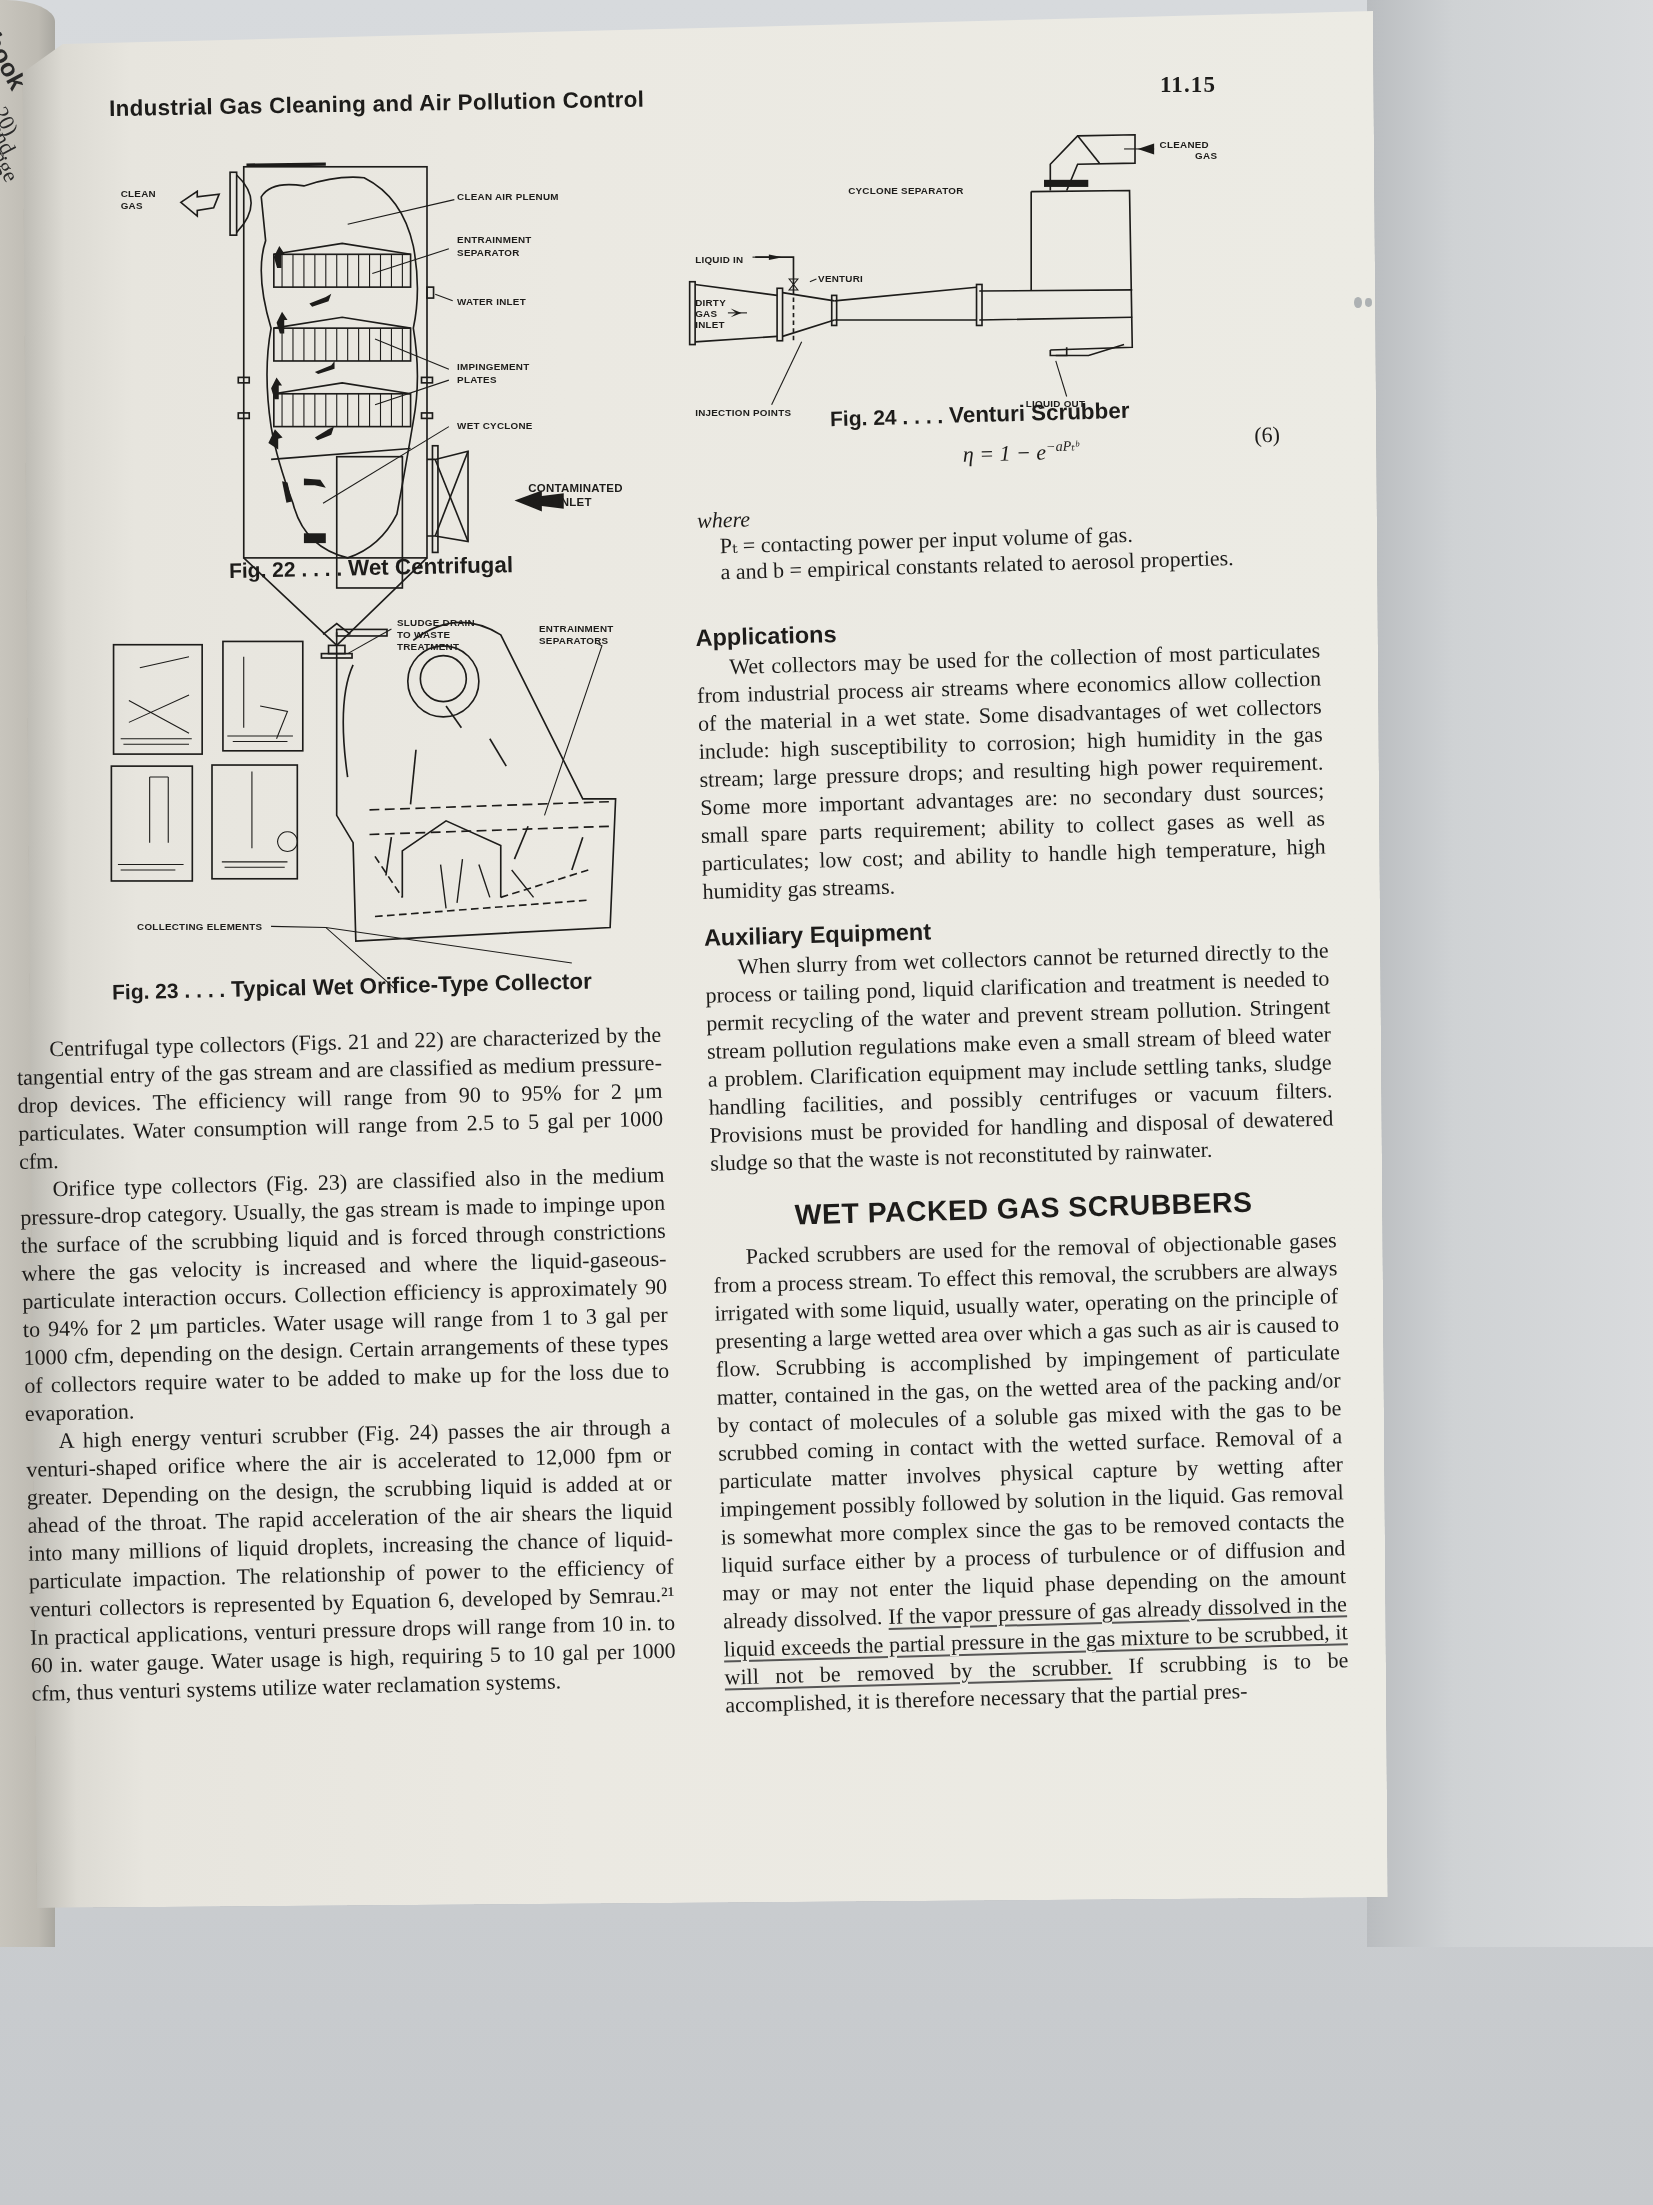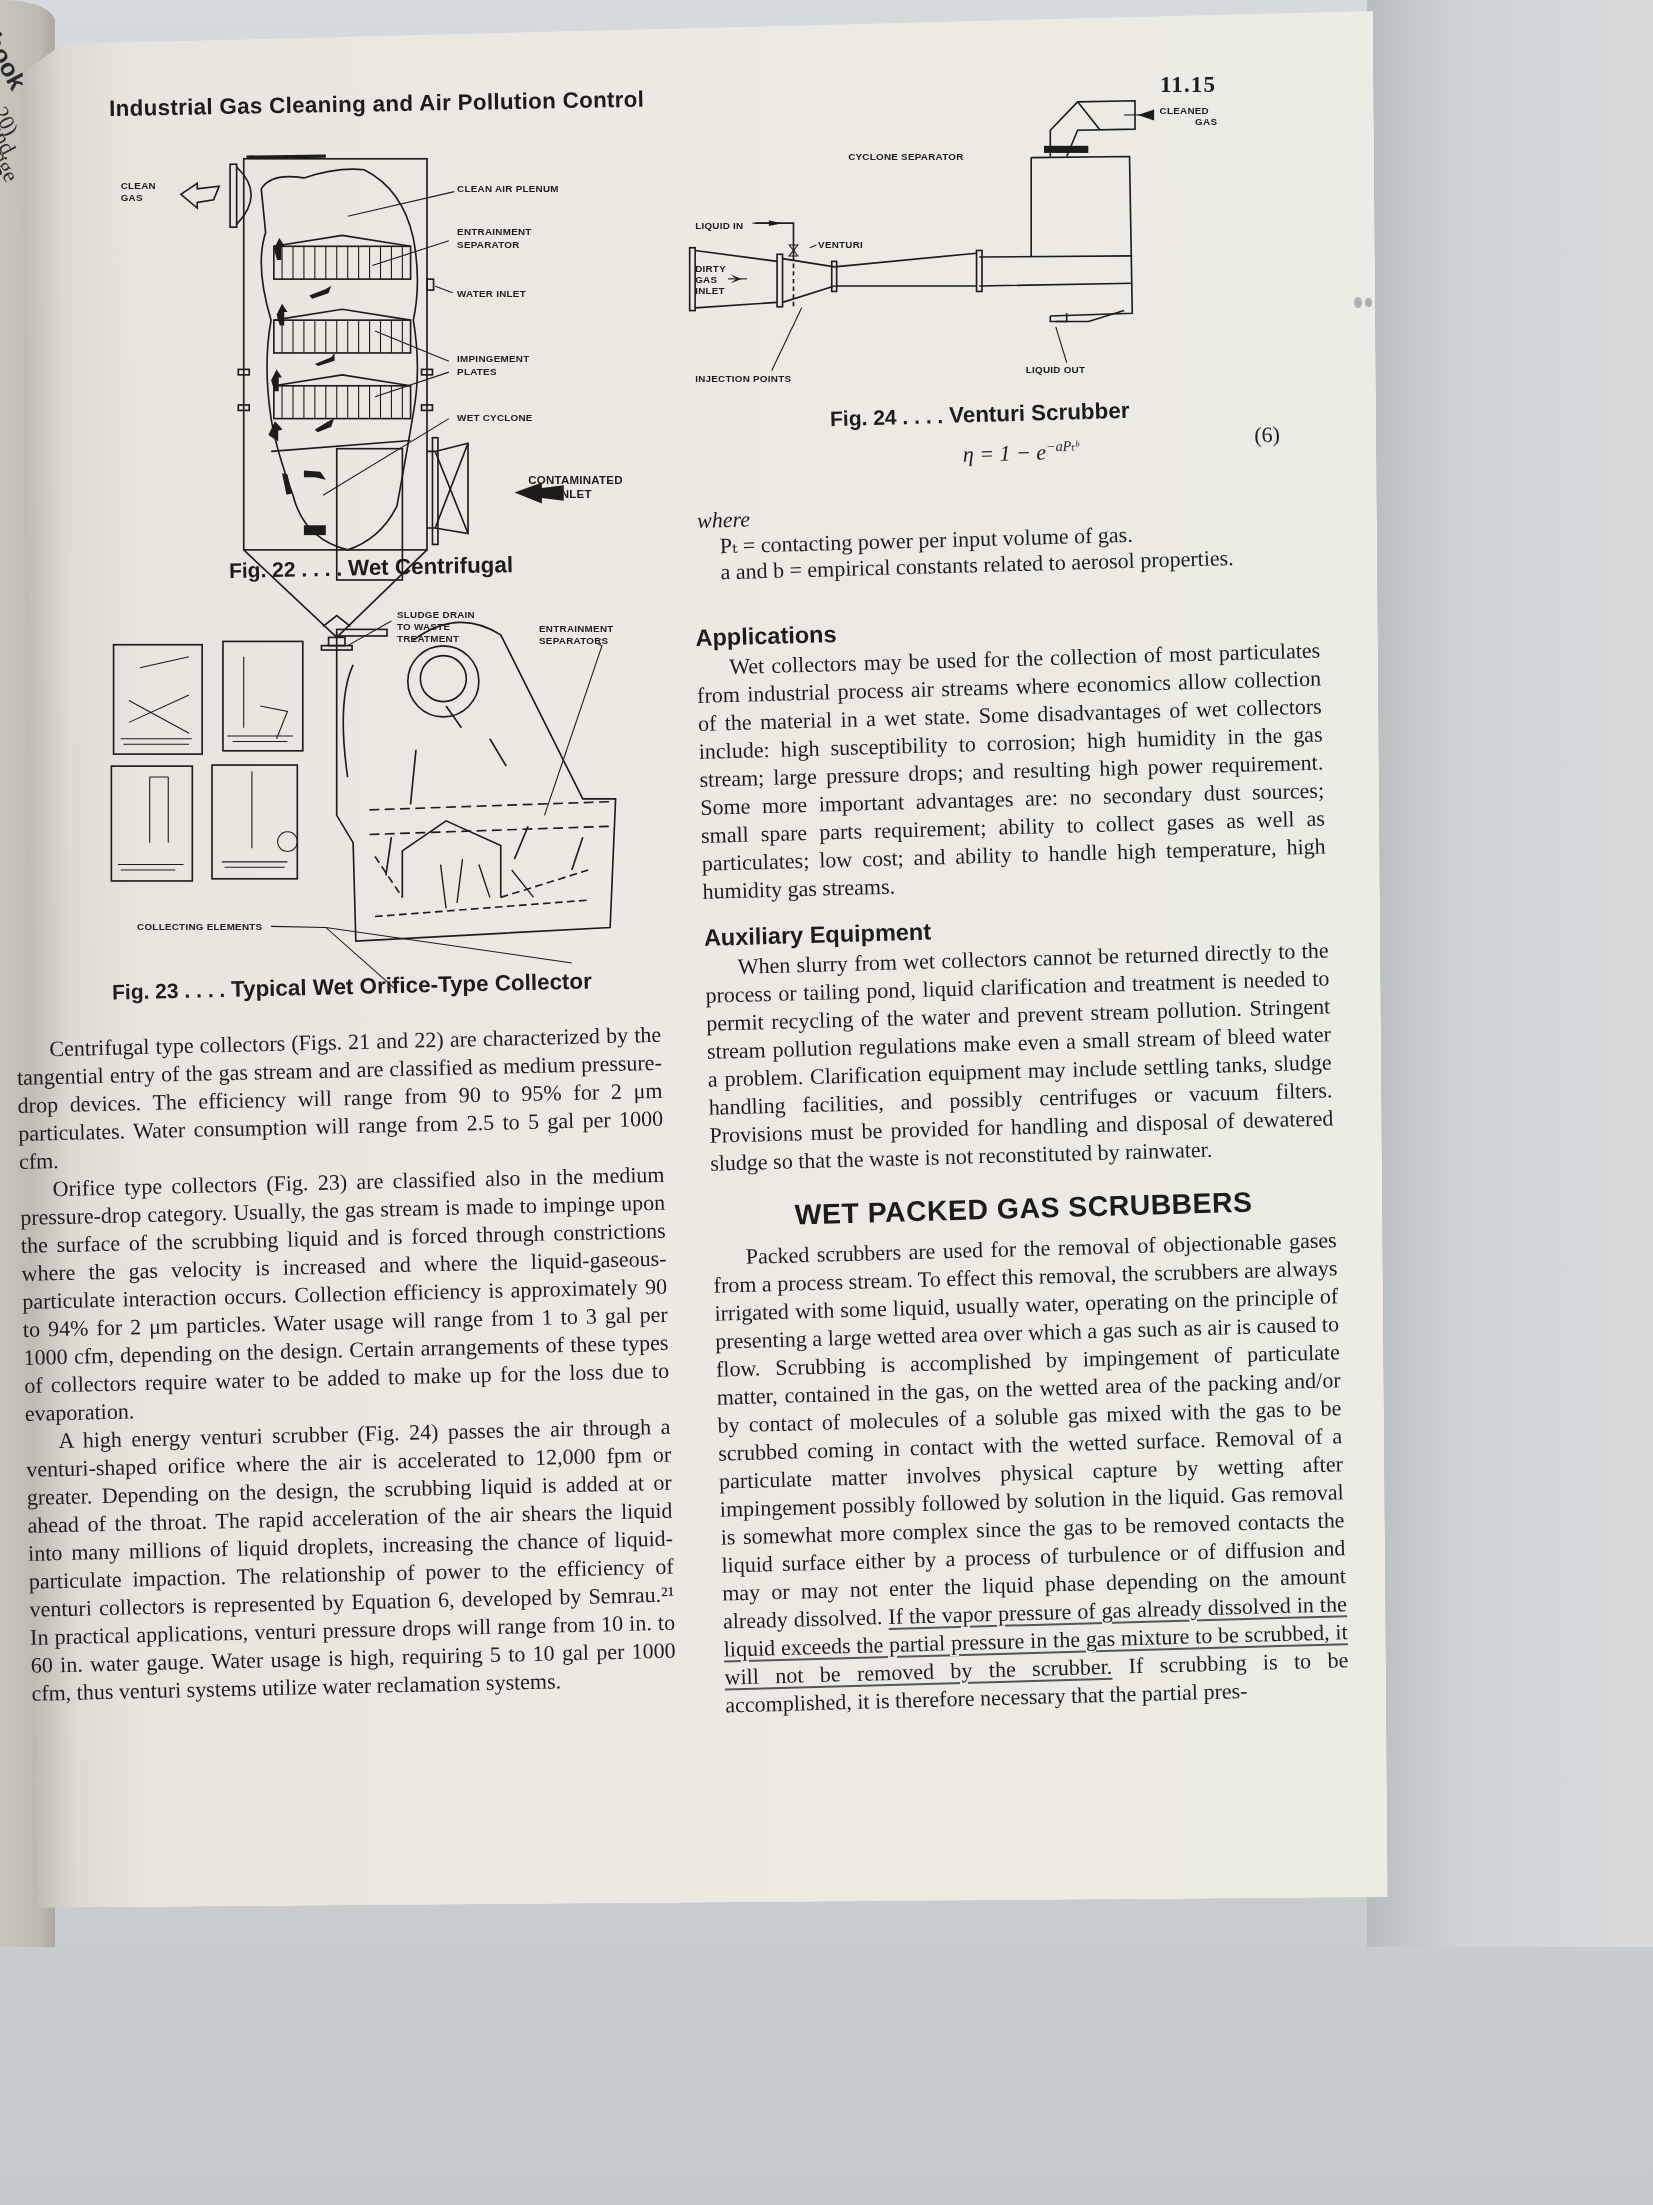--- a/index.html
+++ b/index.html
@@ -96,21 +96,21 @@
 <div class="page"></div>
 
 <div class="smudge">
   <span style="left:0;top:2.2px;"></span>
     <span style="left:11px;top:3.3px;width:6.6px;height:8.8px;"></span>
 </div>
 
 <div class="running-head">Industrial Gas Cleaning and Air Pollution Control</div>
 <div class="page-number">11.15</div>
 
-<div class="fig" style="left:107px; top:156px; width:547px; height:383px;">
+<div class="fig" style="left:107px; top:164px; width:547px; height:383px;">
   <svg width="547" height="383" viewBox="0 0 1000 700">
     <g fill="none" stroke="#1d1c1a" stroke-width="3">
 
       <line x1="255" y1="2" x2="400" y2="0" stroke-width="6"></line>
 
       <rect x="250" y="5" width="335" height="715"></rect>
 
       <rect x="225" y="15" width="12" height="115"></rect>
       <path d="M237 20 Q 290 70 237 125"></path>
 
@@ -250,21 +250,21 @@
     <text class="fig-label" x="790" y="35">ENTRAINMENT</text>
     <text class="fig-label" x="790" y="57">SEPARATORS</text>
     <text class="fig-label" x="55" y="580">COLLECTING ELEMENTS</text>
   </svg>
 </div>
 <div class="caption" style="left:112px; top:974px; transform:rotate(-1.3deg);">
   <span class="lbl">Fig. 23 . . . .</span>
   <span class="ttl">Typical Wet Orifice-Type Collector</span>
 </div>
 
-<div class="fig" style="left:695px; top:92px; width:574px; height:306px;text-align:right;">
+<div class="fig" style="left:695px; top:126px; width:574px; height:306px;text-align:right;">
   <svg width="574" height="306" viewBox="0 0 1050 560">
     <g fill="none" stroke="#1d1c1a" stroke-width="3">
 
       <path d="M615 120 L795 118 L800 405 L650 410"></path>
       <line x1="615" y1="120" x2="615" y2="300"></line>
 
       <path d="M650 118 L650 70 L700 18 L805 16 L805 68 L700 70 L680 118"></path>
       <line x1="700" y1="18" x2="740" y2="68"></line>
       <rect x="640" y="100" width="78" height="10" fill="#1d1c1a"></rect>
 

